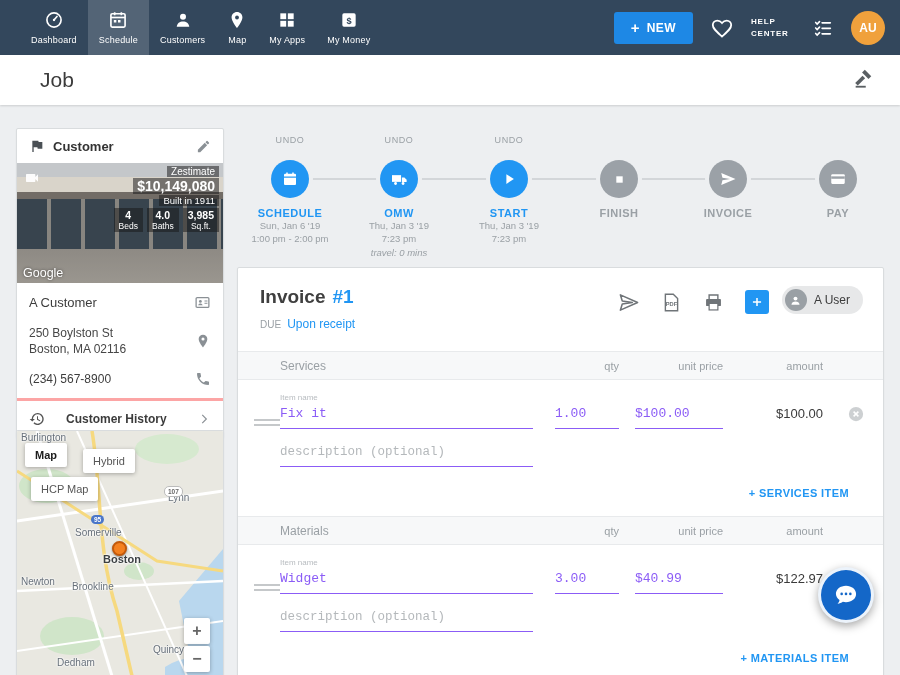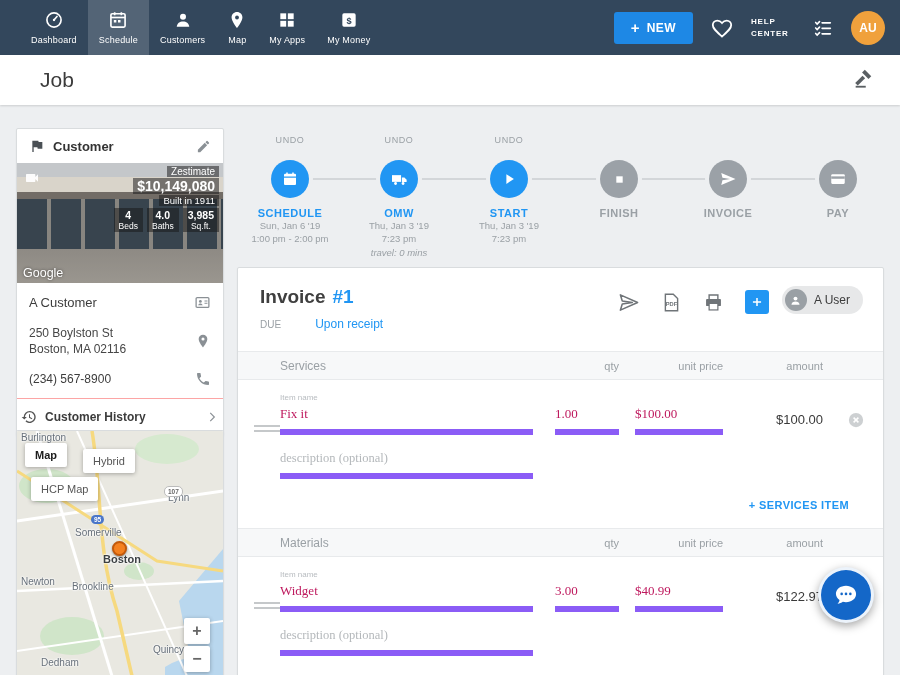--- a/index.html
+++ b/index.html
@@ -53,21 +53,21 @@
   .z-col{background:rgba(25,25,25,.52);color:#fff;padding:1px 5px;text-align:center;}
   .z-v{display:block;font-size:10.5px;font-weight:bold;}
   .z-k{display:block;font-size:8.5px;}
   .google{position:absolute;left:6px;bottom:3px;color:#fff;font-size:12.5px;
           text-shadow:0 0 3px rgba(0,0,0,.6);}
   .row{display:flex;align-items:center;padding:7px 12px;}
   .row .txt{flex:1;color:#3d3d3d;}
   .row-name{padding-top:11px;} .row-name .txt{font-size:13px;}
   .row-addr .txt{font-size:12px;line-height:1.35;color:#464646;}
   .row-phone{padding-bottom:11px;} .row-phone .txt{font-size:12px;}
-  .row-hist{border-top:1px solid #fca5a5;padding:10px 4px;cursor:pointer;}
+  .row-hist{border-top:3px solid #fca5a5;padding:10px 12px;cursor:pointer;gap:13px;}
   .row-hist .txt{font-size:12px;font-weight:bold;margin-left:8px;color:#3c3c3c;}
 
   
   .map-card{position:absolute;left:16px;top:430px;width:206px;height:245px;overflow:hidden;cursor:grab;}
   .map-canvas{position:absolute;inset:0;}
   .map-label{position:absolute;font-size:10px;color:#67707a;white-space:nowrap;
              text-shadow:0 0 2px #fff,0 0 2px #fff,0 0 3px #fff;}
   .map-label.big{font-size:11px;font-weight:bold;color:#3c4043;}
   .shield{position:absolute;font-size:6.5px;font-weight:bold;border-radius:5px;padding:1px 3px;}
   .shield.blue{background:#4a76c9;color:#fff;}
@@ -98,21 +98,21 @@
   .step-sub.travel{font-style:italic;}
 
   
   .invoice-card{position:absolute;left:237px;top:267px;width:647px;min-height:430px;box-sizing:border-box;}
   .inv-head{display:flex;align-items:flex-start;padding:18px 20px 20px 22px;}
   .inv-title-row{display:flex;align-items:baseline;gap:7px;}
   .inv-title{font-size:19px;font-weight:bold;color:#3f3f3f;}
   .inv-num{font-size:19px;font-weight:bold;color:#2196F3;}
   .inv-due{margin-top:9px;display:flex;align-items:baseline;gap:6px;}
   .due-l{font-size:10px;color:#9aa0a5;}
-  .due-v{font-size:12px;color:#2196F3;cursor:pointer;margin-left:28px;}
+  .due-v{font-size:12px;color:#2196F3;cursor:pointer;}
   .inv-right{margin-left:auto;display:flex;flex-direction:row;align-items:flex-end;gap:13px;}
   .inv-icons{display:flex;align-items:center;gap:21px;}
   .inv-icons .ic{cursor:pointer;display:flex;}
   .add-tile{width:24px;height:24px;border-radius:3px;background:#2196F3;display:flex;align-items:center;
             justify-content:center;cursor:pointer;}
   .user-pill{display:flex;align-items:center;gap:7px;background:#e7e8e9;border-radius:14px;
              padding:3px 13px 3px 3px;cursor:pointer;}
   .user-pill .u-av{width:22px;height:22px;border-radius:50%;background:#9aa0a5;display:flex;
                    align-items:center;justify-content:center;}
   .user-pill .u-name{font-size:12px;color:#3c3c3c;}
@@ -122,22 +122,22 @@
   .sec-name{font-size:12px;color:#9aa0a5;}
   .c-handle{width:26px;} .c-item{flex:1;margin-right:22px;} .c-qty{width:64px;text-align:right;}
   .c-unit{width:88px;margin-left:16px;text-align:right;} .c-amt{width:84px;margin-left:16px;text-align:right;}
   .c-x{width:42px;display:flex;justify-content:flex-end;align-items:center;}
   .col-h{font-size:11px;color:#9aa0a5;}
 
   .line-row{display:flex;align-items:flex-end;padding:0 18px 0 16px;margin-top:13px;}
   .handle{width:16px;margin:0 0 10px 2px;cursor:grab;}
   .handle i{display:block;height:2px;background:#c5c8ca;margin:3px 0;}
   .mini-label{font-size:8px;color:#b8bcc0;margin-bottom:1px;}
-  .line-row input{width:100%;box-sizing:border-box;border:none;border-bottom:6px solid #8b5cf6;
-                  background:transparent;font-family:Liberation Serif, serif;font-size:13px;color:#be185d;
+  .line-row input{width:100%;box-sizing:border-box;border:none;border-bottom:1px solid #8b5cf6;
+                  background:transparent;font-family:Liberation Mono, monospace;font-size:13px;color:#8b5cf6;
                   padding:3px 0 7px;outline:none;}
   .line-row input.num{text-align:left;}
   .line-row input::placeholder{color:#b4b8bb;font-size:12.5px;}
   .amt-txt{font-size:13px;color:#3a3a3a;padding-bottom:8px;}
   .x-btn{cursor:pointer;margin-bottom:6px;display:flex;}
   .desc-row{margin-top:12px;}
   .add-row{margin:16px 0 15px;text-align:right;padding-right:34px;}
   .add-link{font-size:11px;font-weight:bold;letter-spacing:.4px;color:#2196F3;cursor:pointer;}
 
   
@@ -362,21 +362,21 @@
         <path d="M0 40 L140 130 L206 140" stroke="#f6d97f" stroke-width="3" fill="none"></path>
       </svg>
 
       <span class="map-label" style="left:4px;top:1px;">Burlington</span>
       <span class="map-label" style="left:151px;top:31px;margin-top:30px;">Lynn</span>
       <span class="map-label" style="left:58px;top:96px;">Somerville</span>
       <span class="map-label big" style="left:86px;top:122px;">Boston</span>
       <span class="map-label" style="left:4px;top:145px;">Newton</span>
       <span class="map-label" style="left:55px;top:150px;">Brookline</span>
       <span class="map-label" style="left:136px;top:213px;">Quincy</span>
-      <span class="map-label" style="left:24px;top:226px;">Dedham</span>
+      <span class="map-label" style="left:40px;top:226px;">Dedham</span>
 
       <span class="shield blue" style="left:74px;top:84px;">95</span>
       <span class="shield white" style="left:147px;top:55px;">107</span>
 
       <span class="pin" style="left:95px;top:110px;"></span>
     </div>
 
     <button class="map-btn bold" style="left:8px;top:12px;">Map</button>
     <button class="map-btn" style="left:66px;top:18px;">Hybrid</button>
     <button class="map-btn" style="left:14px;top:46px;">HCP Map</button>

